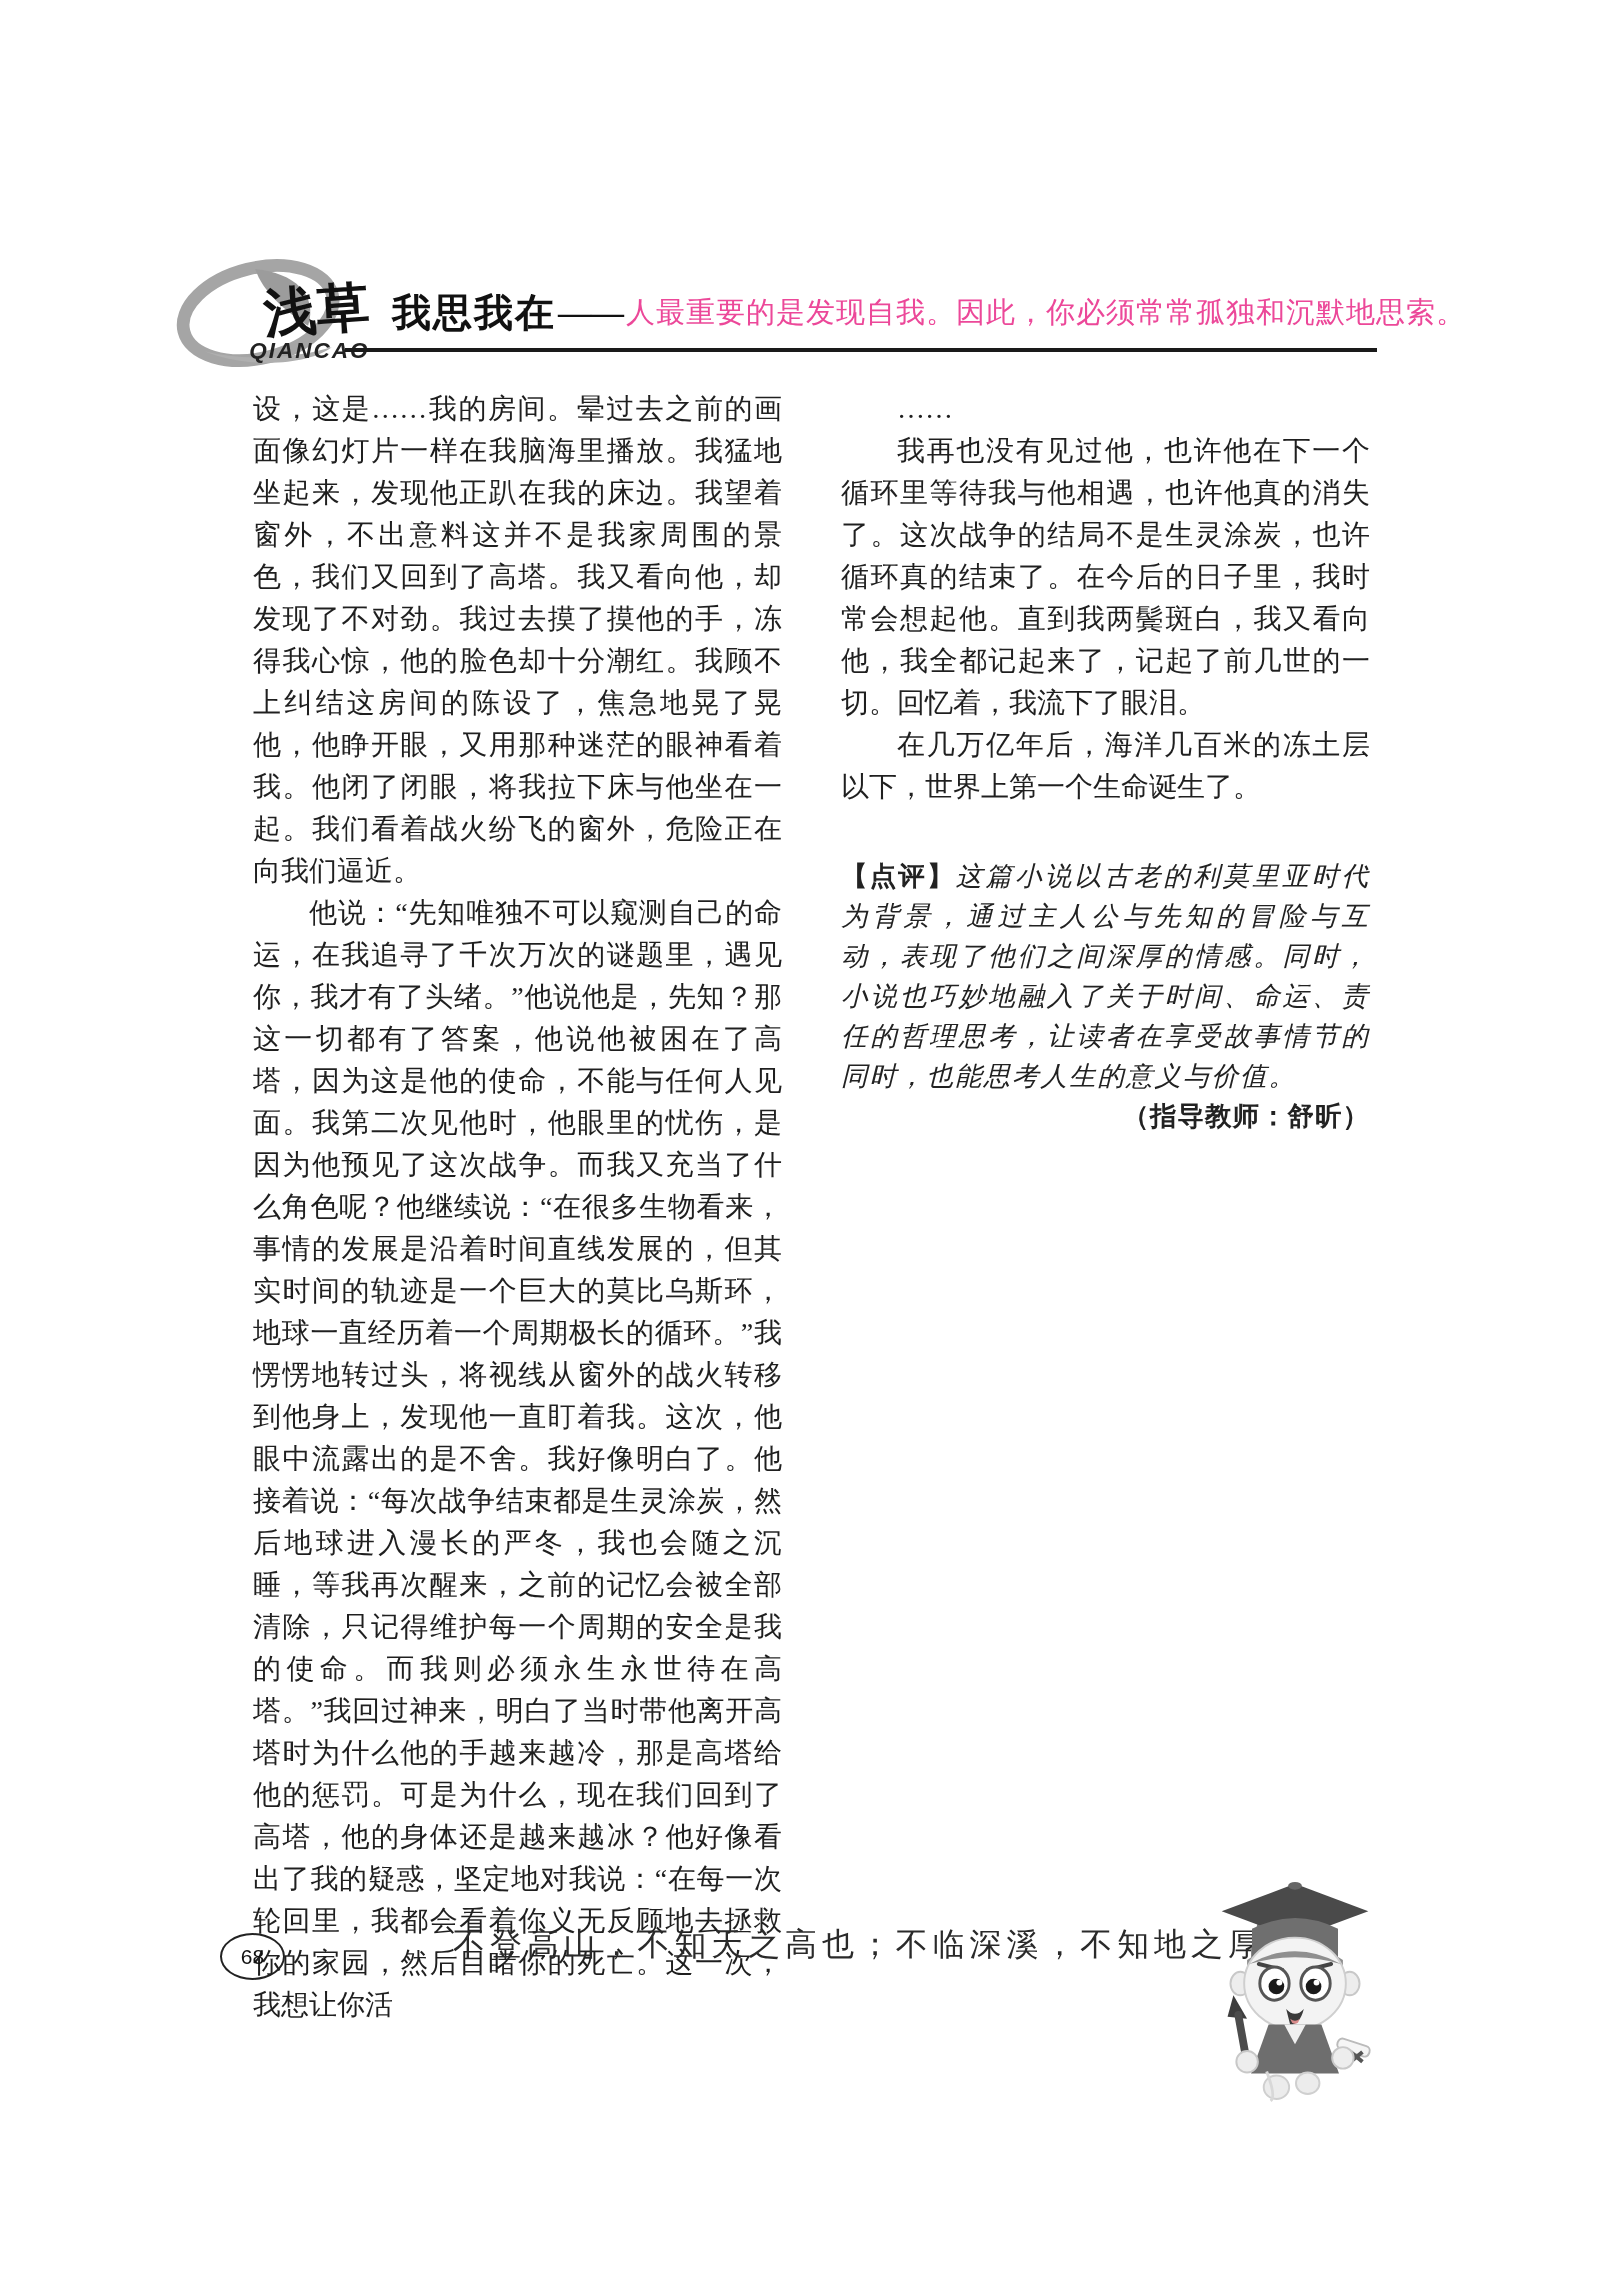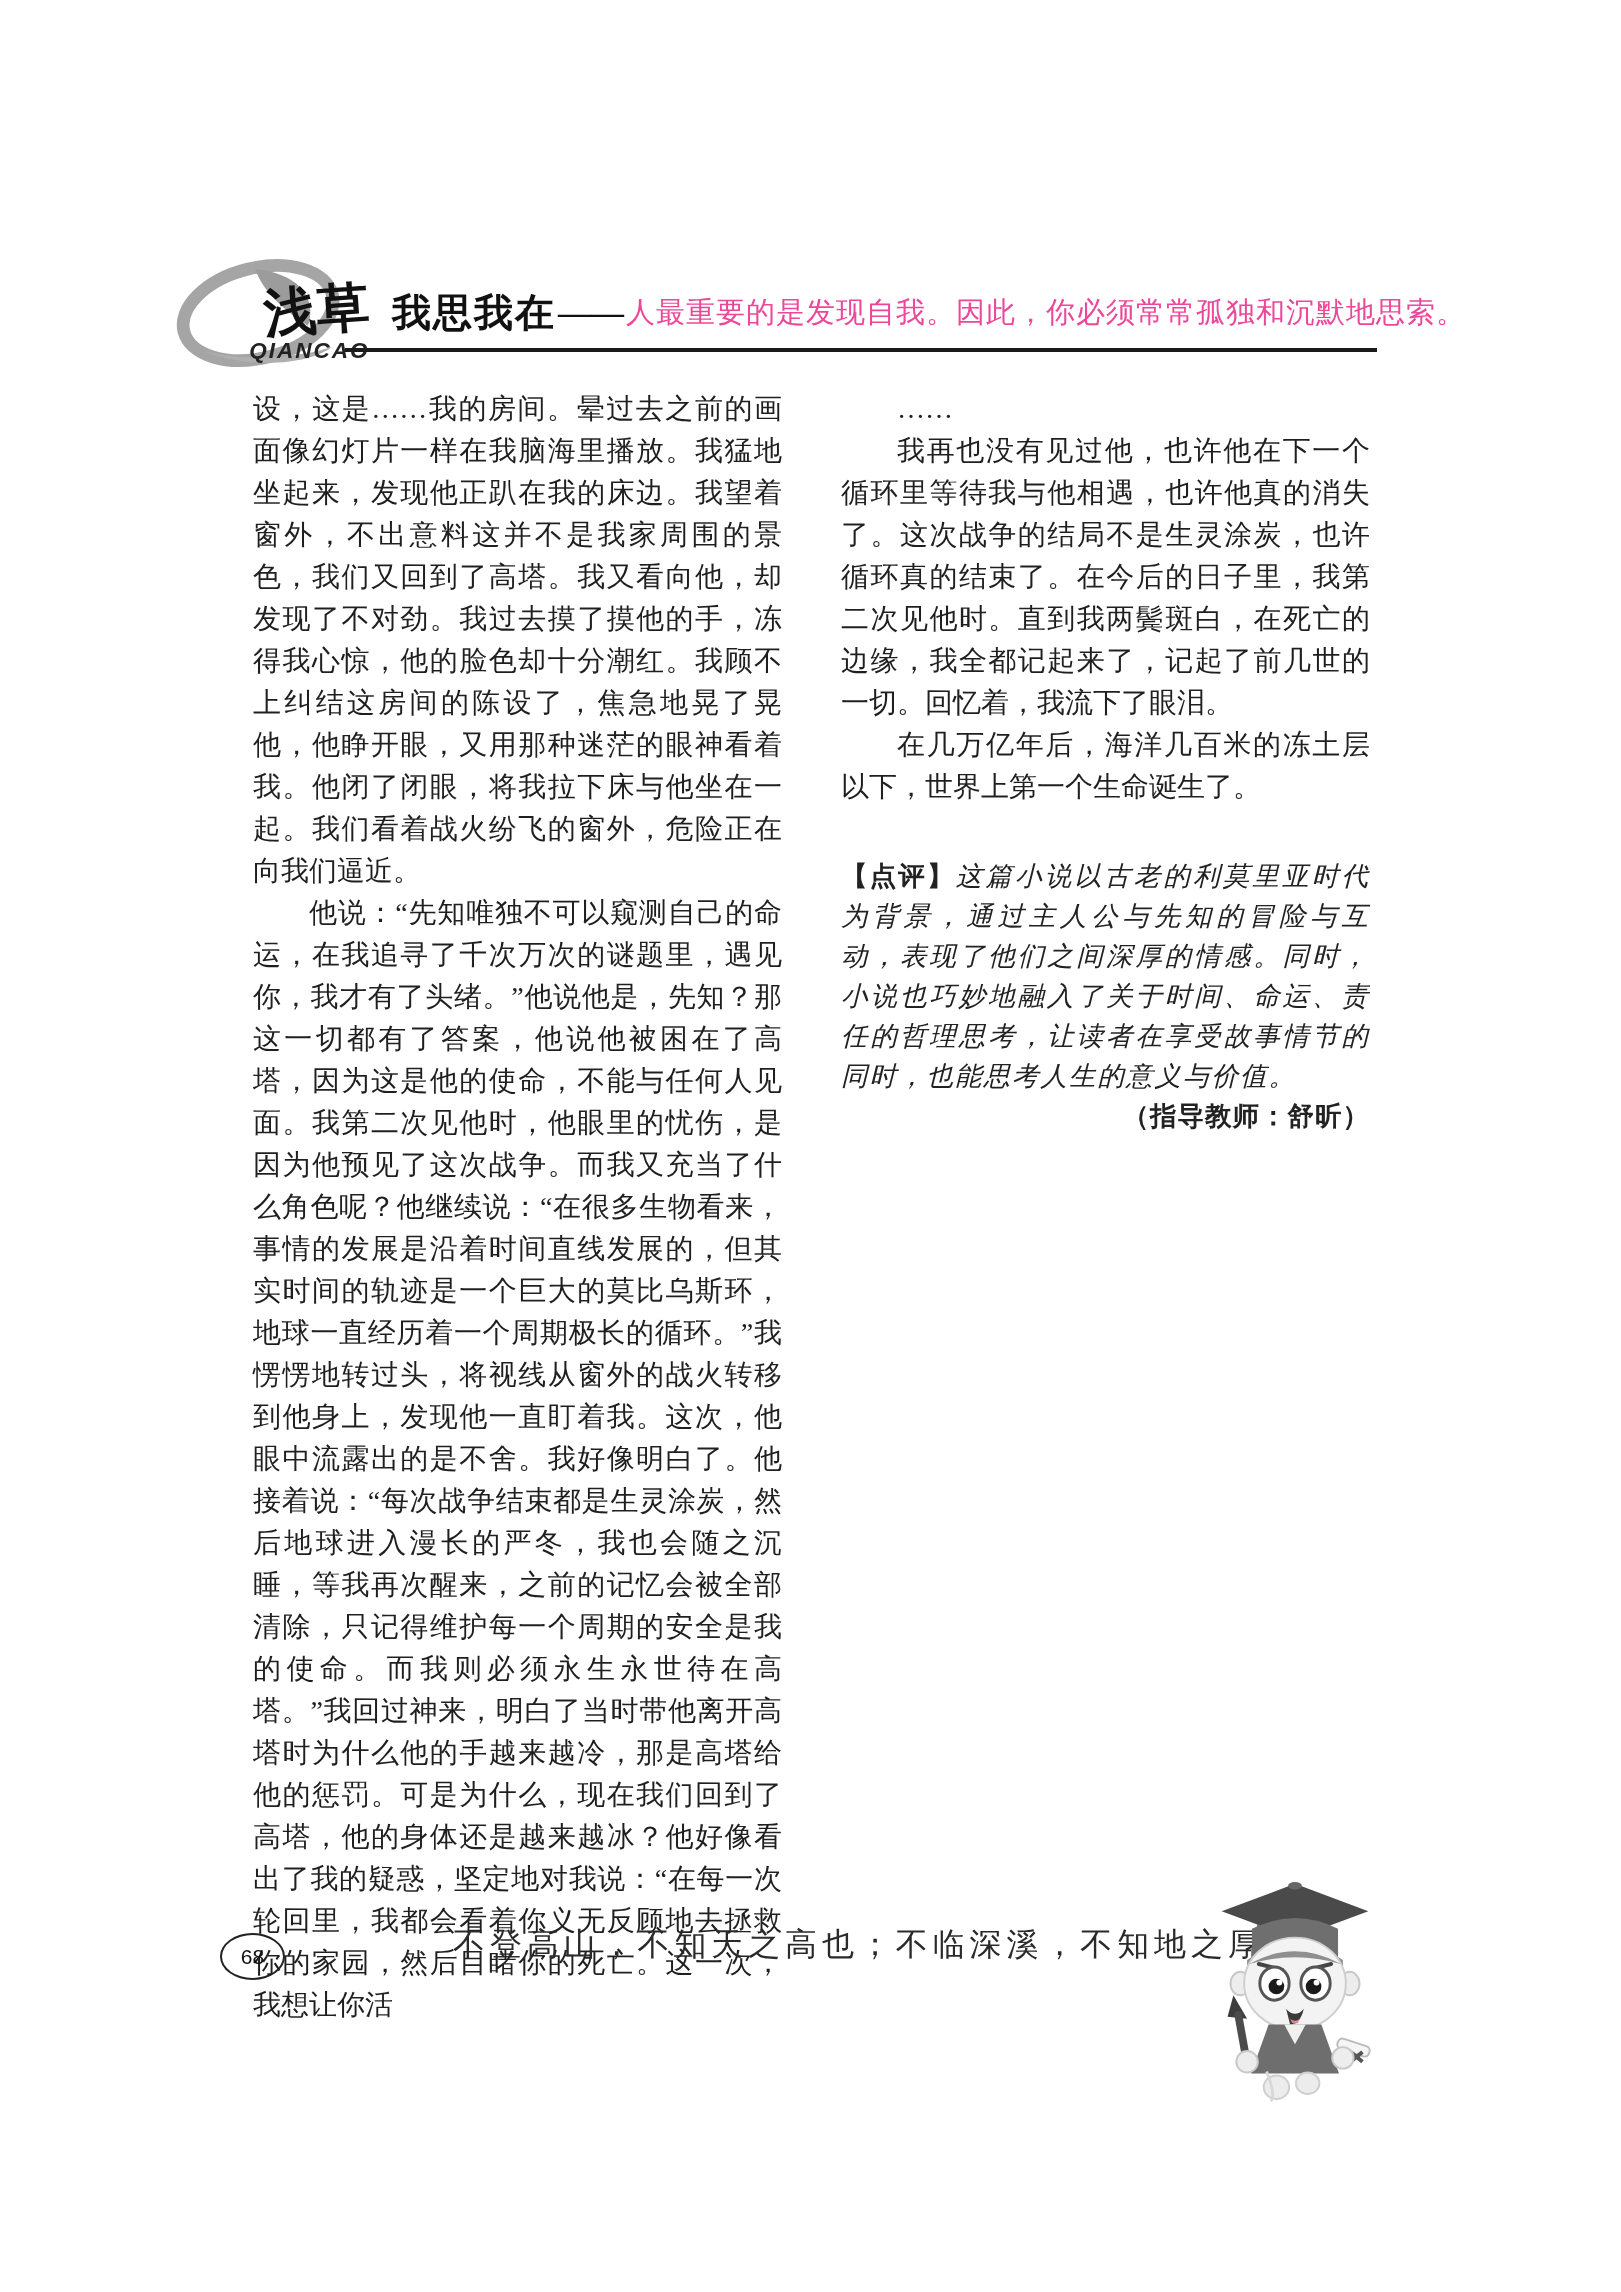--- a/index.html
+++ b/index.html
@@ -85,21 +85,21 @@
   </div>
   <div class="header-rule"></div>
 
   <div class="col col-left">
     <p class="noindent">设，这是……我的房间。晕过去之前的画面像幻灯片一样在我脑海里播放。我猛地坐起来，发现他正趴在我的床边。我望着窗外，不出意料这并不是我家周围的景色，我们又回到了高塔。我又看向他，却发现了不对劲。我过去摸了摸他的手，冻得我心惊，他的脸色却十分潮红。我顾不上纠结这房间的陈设了，焦急地晃了晃他，他睁开眼，又用那种迷茫的眼神看着我。他闭了闭眼，将我拉下床与他坐在一起。我们看着战火纷飞的窗外，危险正在向我们逼近。</p>
     <p>他说：“先知唯独不可以窥测自己的命运，在我追寻了千次万次的谜题里，遇见你，我才有了头绪。”他说他是，先知？那这一切都有了答案，他说他被困在了高塔，因为这是他的使命，不能与任何人见面。我第二次见他时，他眼里的忧伤，是因为他预见了这次战争。而我又充当了什么角色呢？他继续说：“在很多生物看来，事情的发展是沿着时间直线发展的，但其实时间的轨迹是一个巨大的莫比乌斯环，地球一直经历着一个周期极长的循环。”我愣愣地转过头，将视线从窗外的战火转移到他身上，发现他一直盯着我。这次，他眼中流露出的是不舍。我好像明白了。他接着说：“每次战争结束都是生灵涂炭，然后地球进入漫长的严冬，我也会随之沉睡，等我再次醒来，之前的记忆会被全部清除，只记得维护每一个周期的安全是我的使命。而我则必须永生永世待在高塔。”我回过神来，明白了当时带他离开高塔时为什么他的手越来越冷，那是高塔给他的惩罚。可是为什么，现在我们回到了高塔，他的身体还是越来越冰？他好像看出了我的疑惑，坚定地对我说：“在每一次轮回里，我都会看着你义无反顾地去拯救你的家园，然后目睹你的死亡。这一次，我想让你活</p>
   </div>
 
   <div class="col col-right">
     <p>……</p>
-    <p>我再也没有见过他，也许他在下一个循环里等待我与他相遇，也许他真的消失了。这次战争的结局不是生灵涂炭，也许循环真的结束了。在今后的日子里，我第二次见他时。直到我两鬓斑白，在死亡的边缘，我全都记起来了，记起了前几世的一切。回忆着，我流下了眼泪。</p>
+    <p>我再也没有见过他，也许他在下一个循环里等待我与他相遇，也许他真的消失了。这次战争的结局不是生灵涂炭，也许循环真的结束了。在今后的日子里，我时常会想起他。直到我两鬓斑白，我又看向他，我全都记起来了，记起了前几世的一切。回忆着，我流下了眼泪。</p>
     <p>在几万亿年后，海洋几百米的冻土层以下，世界上第一个生命诞生了。</p>
 
     <div class="comment">
       <span class="comment-label">【点评】</span><span class="comment-body">这篇小说以古老的利莫里亚时代为背景，通过主人公与先知的冒险与互动，表现了他们之间深厚的情感。同时，小说也巧妙地融入了关于时间、命运、责任的哲理思考，让读者在享受故事情节的同时，也能思考人生的意义与价值。</span>
       <span class="comment-teacher">（指导教师：舒昕）</span>
     </div>
   </div>
 
   <div class="page-num">
     <span>68</span>

